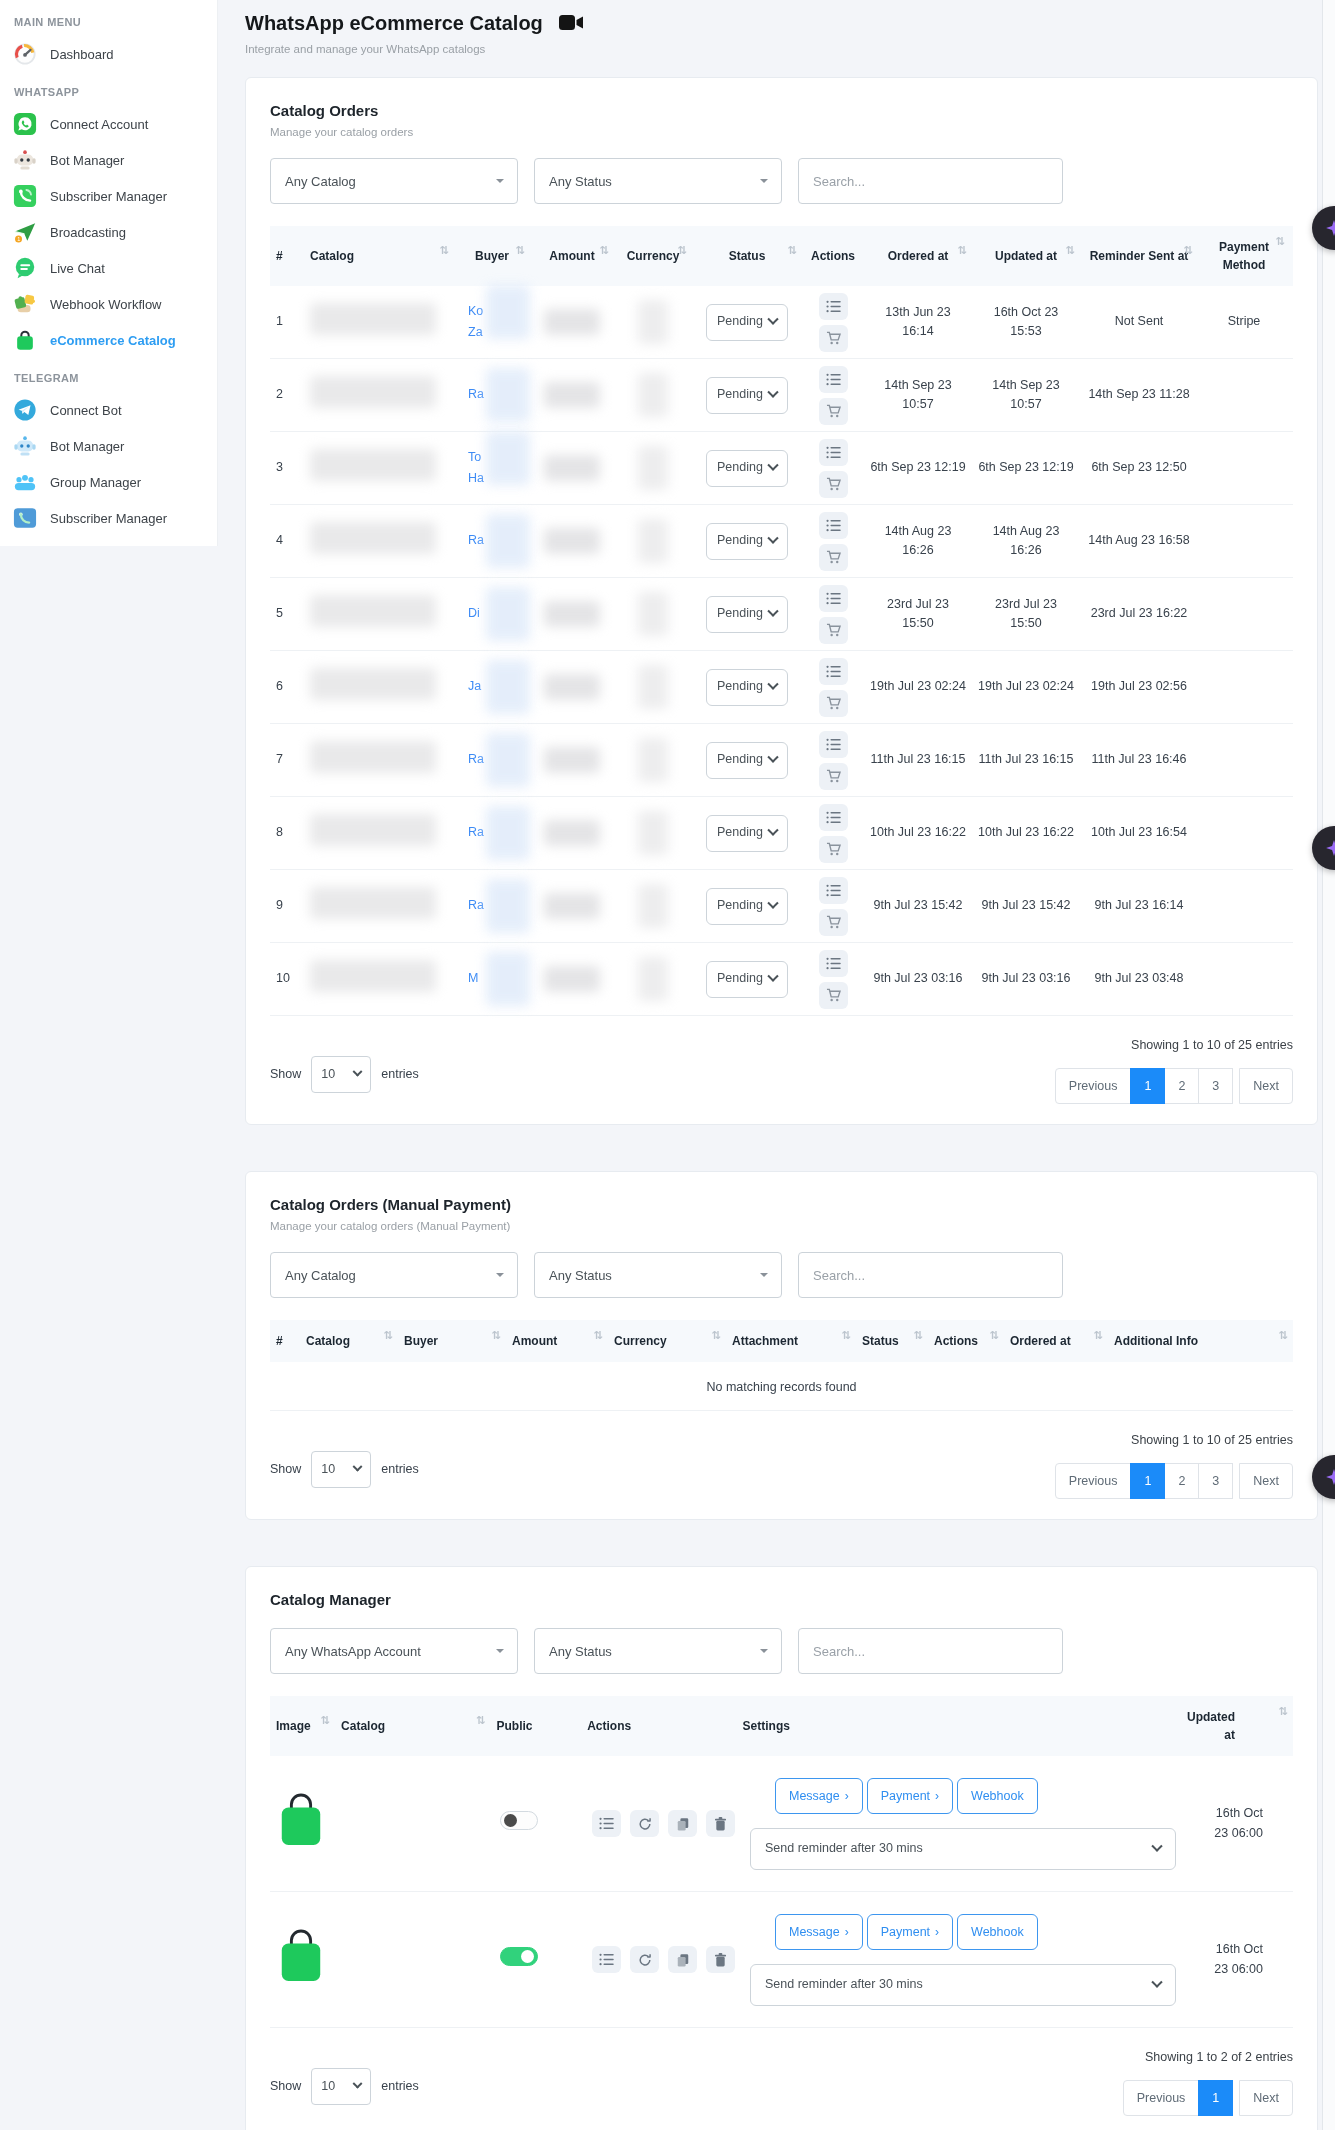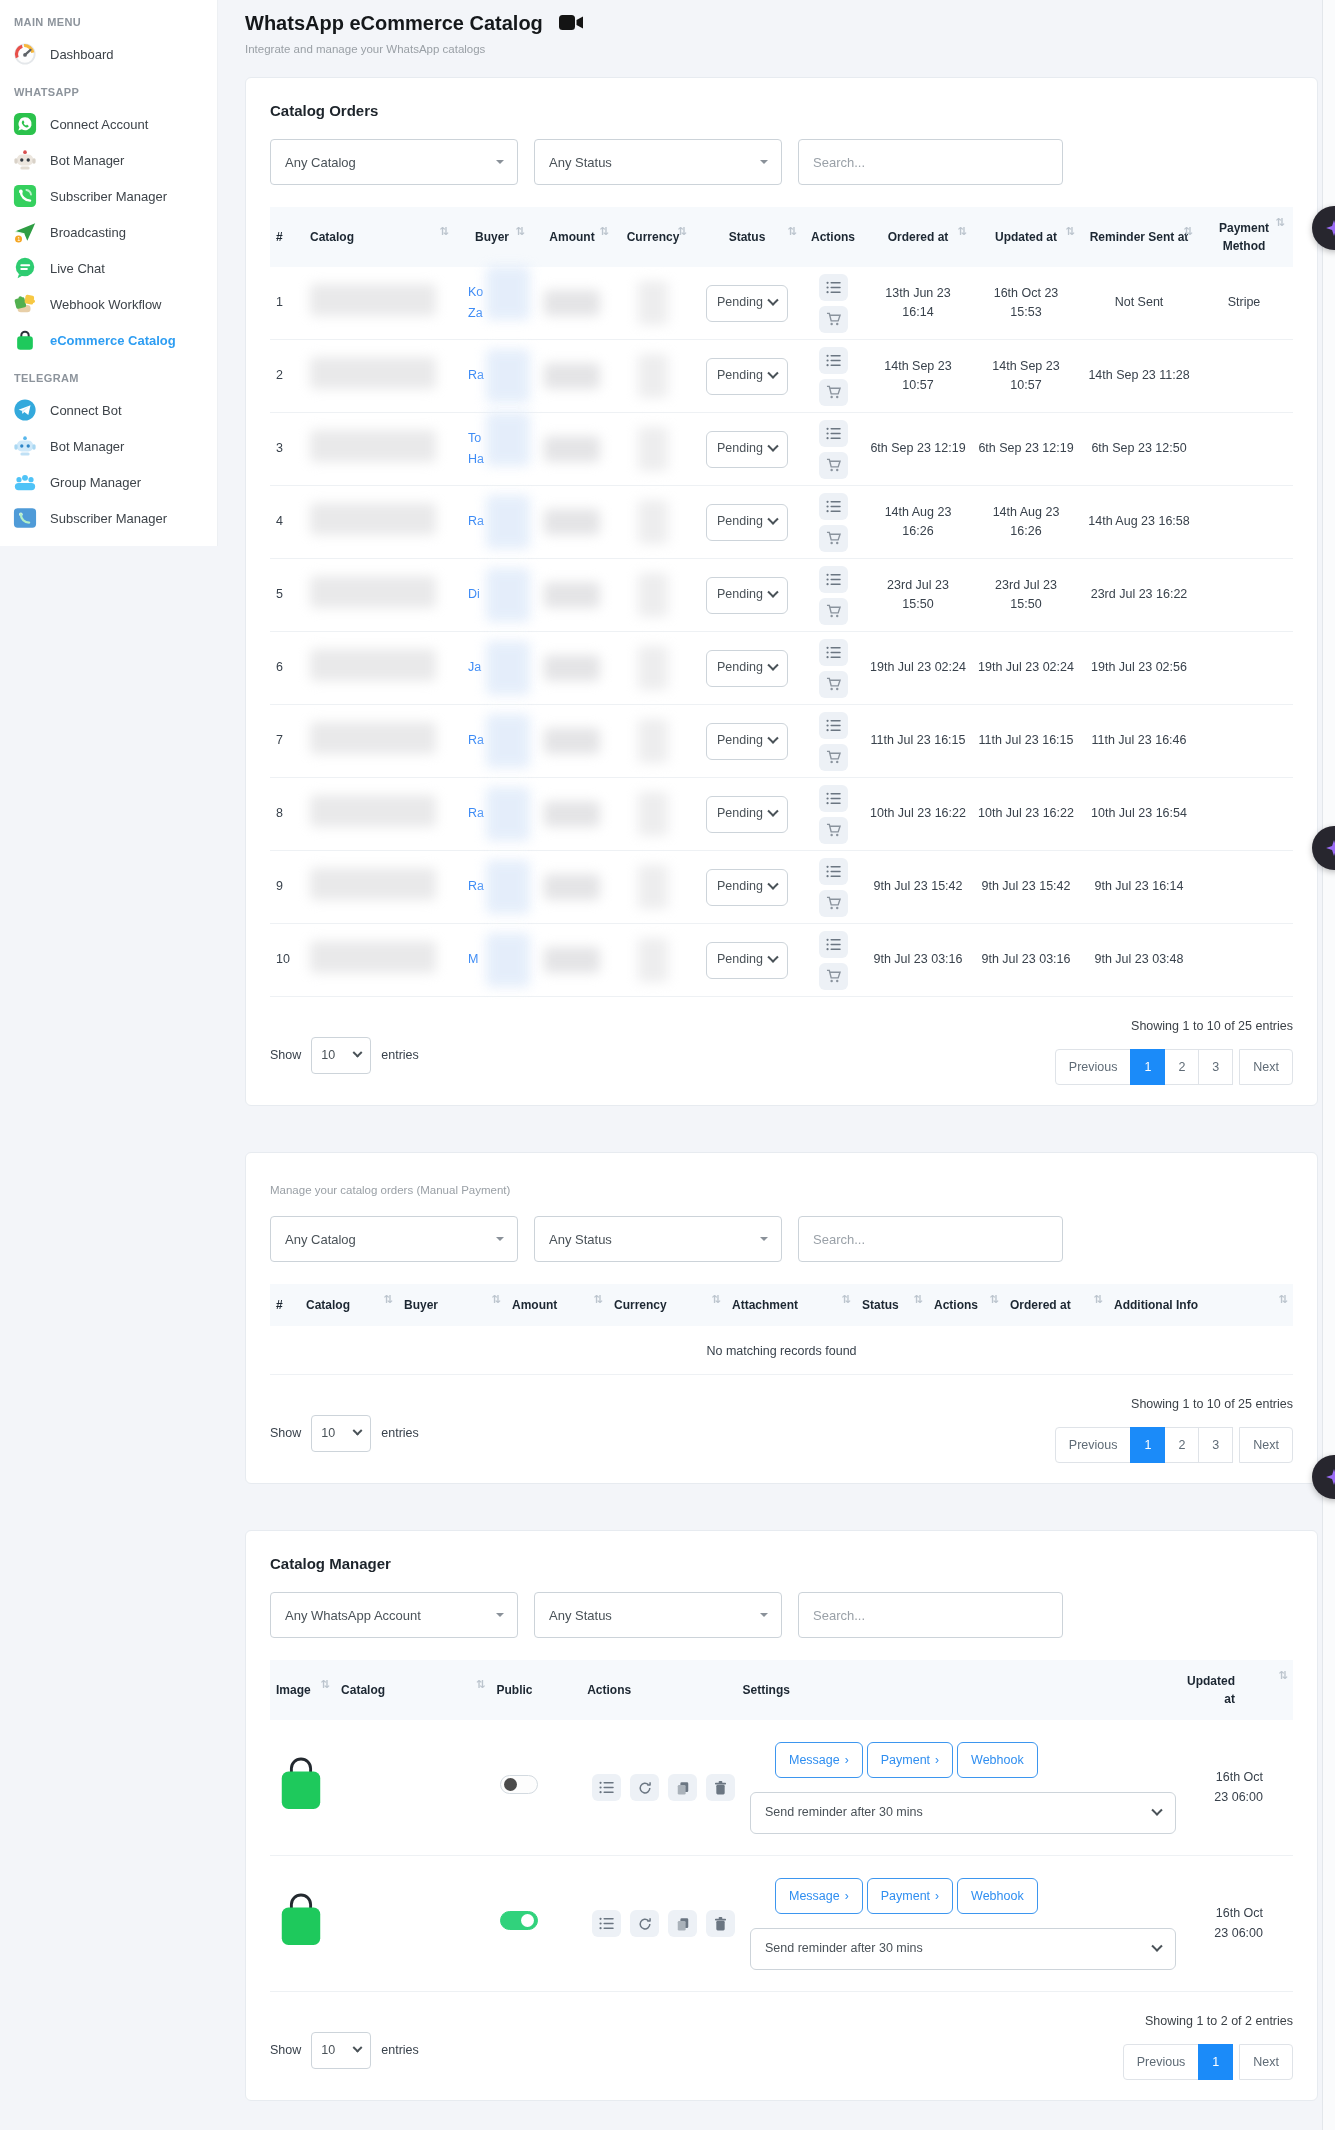--- a/index.html
+++ b/index.html
@@ -261,20 +261,21 @@
       <svg width="24" height="17" viewBox="0 0 24 17">
           <rect x="0" y="1" width="16" height="15" rx="3.5" fill="#141414"></rect>
           <path d="M17.5 6L24 2.5v12L17.5 11z" fill="#141414"></path>
         </svg>
     </span>
   </div>
   <div class="page-sub">Integrate and manage your WhatsApp catalogs</div>
 
   <div class="card">
     <div class="card-title">Catalog Orders</div>
+    <div class="card-sub">Manage your catalog orders</div>
     <div class="filters">
       <div class="sel-filter">
           <span>Any Catalog</span>
         </div>
       <div class="sel-filter">
           <span>Any Status</span>
         </div>
       <input class="search-box" placeholder="Search..." style="">
     </div>
 
@@ -765,20 +766,21 @@
           <button class="page-btn num">3</button>
           <button class="page-btn">Next</button>
         </div>
       </div>
     </div>
   </div>
 
   <div class="gap"></div>
 
   <div class="card">
+    <div class="card-title">Catalog Orders (Manual Payment)</div>
     <div class="card-sub">Manage your catalog orders (Manual Payment)</div>
     <div class="filters">
       <div class="sel-filter">
           <span>Any Catalog</span>
         </div>
       <div class="sel-filter">
           <span>Any Status</span>
         </div>
       <input class="search-box" placeholder="Search..." style="">
     </div>

